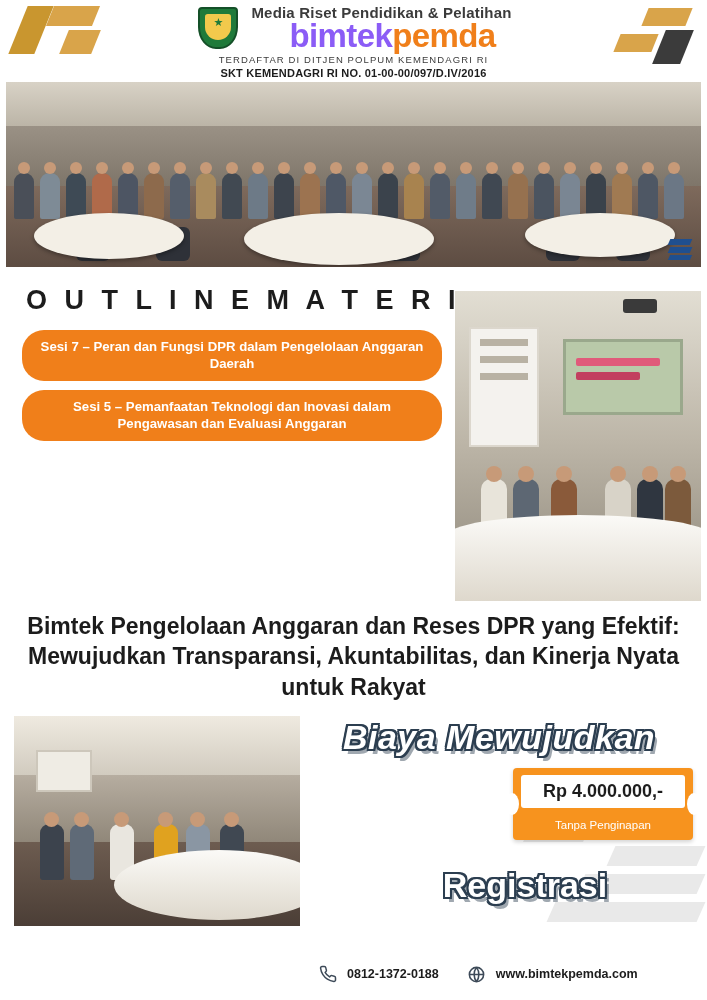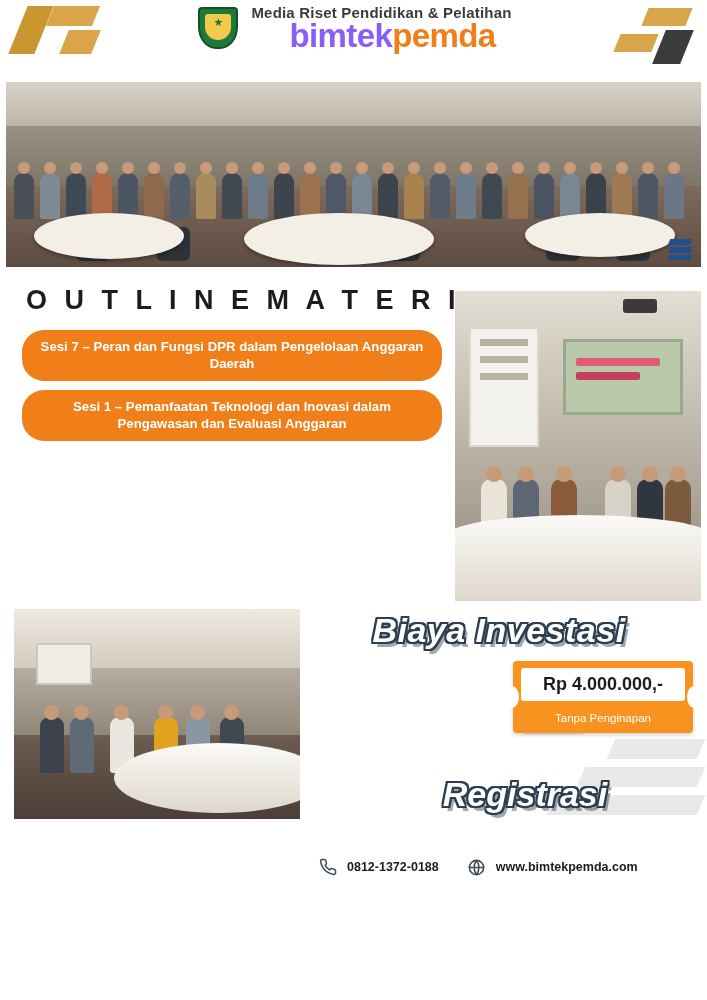--- a/index.html
+++ b/index.html
@@ -287,27 +287,26 @@
   }
   .ticket .sub {
     margin-top: 11px;
     color: #ffffff;
     font-size: 11.5px;
     font-weight: normal;
   }
   .regis-title {
     position: absolute; right: 22px; top: 150px;
     width: 320px; text-align: center;
-    font-size: 34px; font-weight: bold; font-style: italic;
+    font-size: 34px; font-weight: bold; 
     color: #ffffff;
     text-shadow:
       -2px -2px 0 #2c3e50, 2px -2px 0 #2c3e50, -2px 2px 0 #2c3e50, 2px 2px 0 #2c3e50,
       0 -2px 0 #2c3e50, 0 2px 0 #2c3e50, -2px 0 0 #2c3e50, 2px 0 0 #2c3e50,
       4px 5px 0 rgba(44,62,80,.45);
-    margin-top: 16px;
   }
   .contacts {
     position: absolute; left: 318px; bottom: 10px;
     display: flex; align-items: center; gap: 28px;
   }
   .contact {
     display: flex; align-items: center; gap: 9px;
     font-size: 12.5px; font-weight: bold; color: #1c1c1c;
   }
   .ic {
@@ -347,20 +346,22 @@
             <span class="inner"></span>
             <span class="star">★</span>
         </div>
         <div class="brandtext">
           <div class="brand-sup">Media Riset Pendidikan &amp; Pelatihan</div>
           <div class="brand-main">
             <span class="b">bimtek</span><span class="o">pemda</span>
           </div>
         </div>
       </div>
+      <div class="hdr-line1">TERDAFTAR DI DITJEN POLPUM KEMENDAGRI RI</div>
+      <div class="hdr-line2">SKT KEMENDAGRI RI NO. 01-00-00/097/D.IV/2016</div>
     </div>
 
     <div class="hdr-right">
       <span class="bar r1"></span>
         <span class="bar r3"></span>
         <span class="bar r2"></span>
     </div>
   </div>
 
   <div class="hero">
@@ -409,21 +410,21 @@
         <i></i>
         <i></i>
       </div>
   </div>
 
   <div class="outline">
     <div class="outline-title">O U T L I N E   M A T E R I :</div>
 
     <div class="sessions">
       <div class="session">Sesi 7 – Peran dan Fungsi DPR dalam Pengelolaan Anggaran Daerah</div>
-      <div class="session">Sesi 1 – Pemanfaatan Teknologi dan Inovasi dalam Pengawasan dan Evaluasi Anggaran</div>
+      <div class="session">Sesi 5 – Pemanfaatan Teknologi dan Inovasi dalam Pengawasan dan Evaluasi Anggaran</div>
     </div>
 
     <div class="side-photo">
       <div class="sp-wall"></div>
       <div class="proj"></div>
       <div class="screen">
           <span class="txt"></span>
           <span class="txt2"></span>
         </div>
       <div class="banner">
@@ -434,20 +435,21 @@
       <span class="pp" style="left:96px;  background:#8a5a3a;"></span>
       <span class="pp" style="left:26px;  background:#e8e4da;"></span>
       <span class="pp" style="left:58px;  background:#5d6773;"></span>
       <span class="pp" style="left:150px; background:#d8d3c8;"></span>
       <span class="pp" style="left:182px; background:#2f3640;"></span>
       <span class="pp" style="left:210px; background:#7c5a3c;"></span>
       <div class="tablecloth"></div>
     </div>
   </div>
 
+  <div class="main-title">Bimtek Pengelolaan Anggaran dan Reses DPR yang Efektif: Mewujudkan Transparansi, Akuntabilitas, dan Kinerja Nyata untuk Rakyat</div>
 
   <div class="bottom">
     <div class="deco">
       <i></i>
         <i></i>
         <i></i>
         <i></i>
     </div>
 
     <div class="bottom-photo">
@@ -457,21 +459,21 @@
       <div class="bp-screen"></div>
       <span class="bp" style="left:96px;  background:#e9e6df;"></span>
       <span class="bp" style="left:26px;  background:#3c434d;"></span>
       <span class="bp" style="left:56px;  background:#5f6a77;"></span>
       <span class="bp" style="left:140px; background:#e0a21f;"></span>
       <span class="bp" style="left:172px; background:#8a96a3;"></span>
       <span class="bp" style="left:206px; background:#404852;"></span>
       <div class="bp-table"></div>
     </div>
 
-    <div class="biaya-title">Biaya Investasi</div>
+    <div class="biaya-title">Biaya Mewujudkan</div>
 
     <div class="price-row">
       <div class="ticket">
         <div class="amount">Rp 4.000.000,-</div>
         <div class="sub">Tanpa Penginapan</div>
       </div>
     </div>
 
     <div class="regis-title">Registrasi</div>
 

